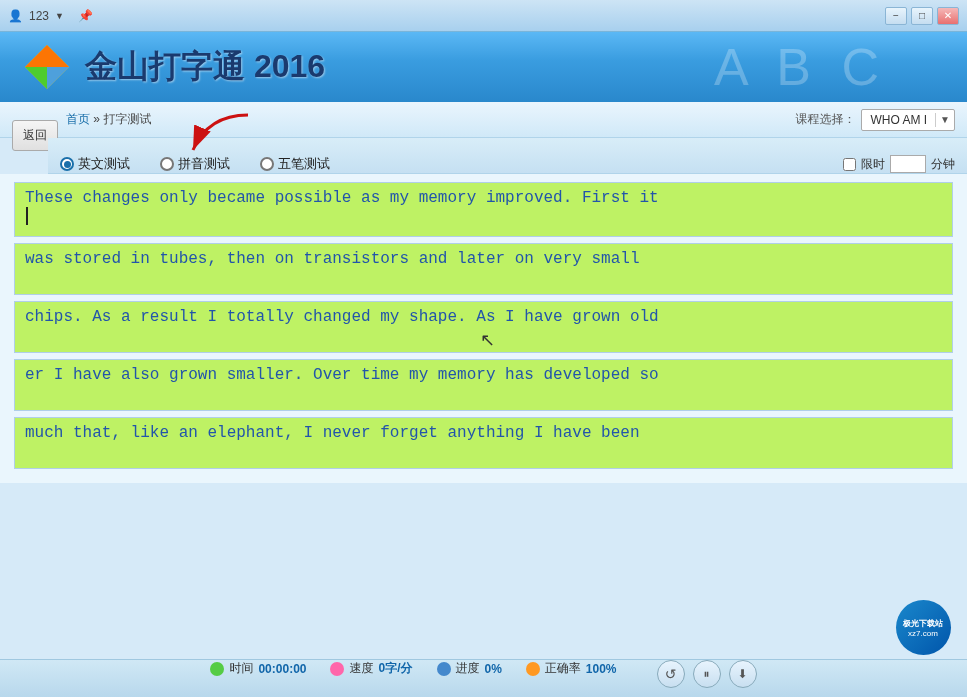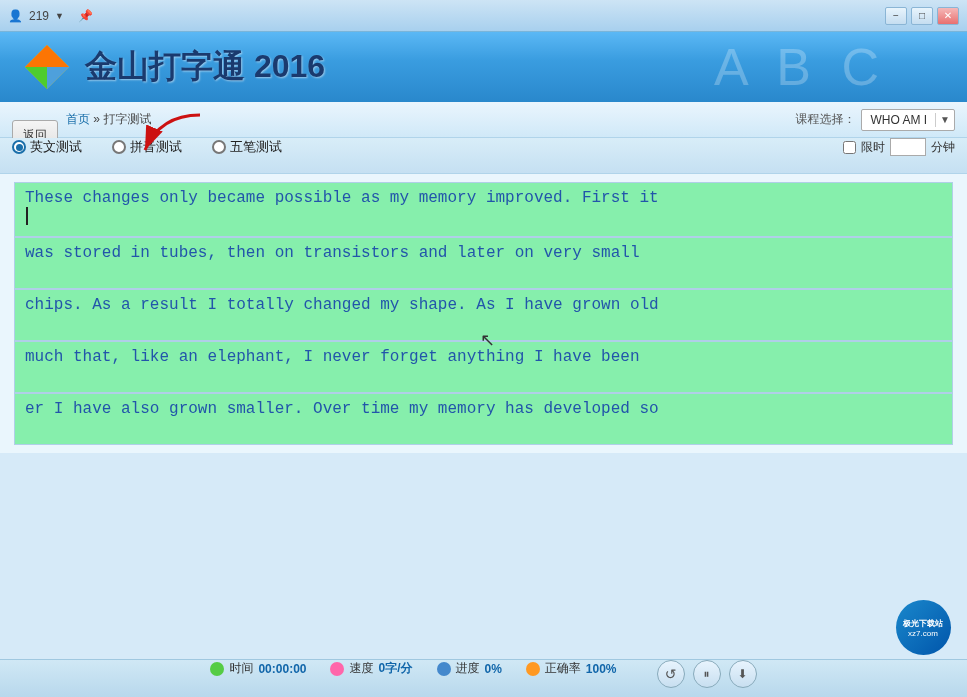--- a/index.html
+++ b/index.html
@@ -113,23 +113,24 @@
       color: #444;
     }
     .nav-breadcrumb a { color: #1a6faa; text-decoration: none; }
     .course-select-label { color: #555; }
 
     
     .toolbar-row {
       background: linear-gradient(to bottom, #d8edf8, #c5e0f2);
       height: 36px;
       display: flex;
-      align-items: flex-start;
+      align-items: flex-end;
       padding: 0 12px;
       border-bottom: 1px solid #b0d4ea;
+      margin-left: 48px;
     }
     .radio-group {
       display: flex;
       align-items: center;
       gap: 30px;
     }
     .radio-item {
       display: flex;
       align-items: center;
       gap: 4px;
@@ -160,22 +161,23 @@
 
     
     .main-content {
       background: #eaf6fd;
       padding: 8px 14px;
       flex: 1;
     }
 
     
     .text-line-box {
-      background: #86efac;
+      background: #bef264;
       border: 1px solid #b0cfe8;
+      margin-bottom: 6px;
       padding: 6px 10px;
       font-family: 'Courier New', monospace;
       font-size: 16px;
       color: #2255aa;
       min-height: 52px;
       position: relative;
     }
     .text-line-box:first-child {
       border-top: 2px solid #c0d8ee;
     }
@@ -314,21 +316,21 @@
       color: #555;
       cursor: pointer;
     }
   </style>
 </head>
 <body>
 
 <div class="title-bar">
   <div class="title-bar-left">
     <span>👤</span>
-    <span>219</span>
+    <span>123</span>
     <span style="font-size:9px;">▼</span>
     <span style="margin-left:8px;">📌</span>
   </div>
   <div class="title-bar-right">
     <div class="tb-btn">−</div>
     <div class="tb-btn">□</div>
     <div class="tb-btn close">✕</div>
   </div>
 </div>
 
@@ -417,25 +419,25 @@
 
   <div class="text-line-box">
     <span>was stored in tubes, then on transistors and later on very small</span>
   </div>
 
   <div class="text-line-box">
     <span>chips. As a result I totally changed my shape. As I have grown old</span>
   </div>
 
   <div class="text-line-box">
+    <span>er I have also grown smaller. Over time my memory has developed so</span>
+  </div>
+
+  <div class="text-line-box">
     <span>much that, like an elephant, I never forget anything I have been</span>
-  </div>
-
-  <div class="text-line-box">
-    <span>er I have also grown smaller. Over time my memory has developed so</span>
   </div>
 </div>
 
 <div class="watermark" style="position:absolute; bottom:42px; right:4px;">
   <div class="watermark-circle">
     <span style="font-size:8px; font-weight:bold;">极光下载站</span>
     <span style="font-size:8px;">xz7.com</span>
   </div>
 </div>
 

